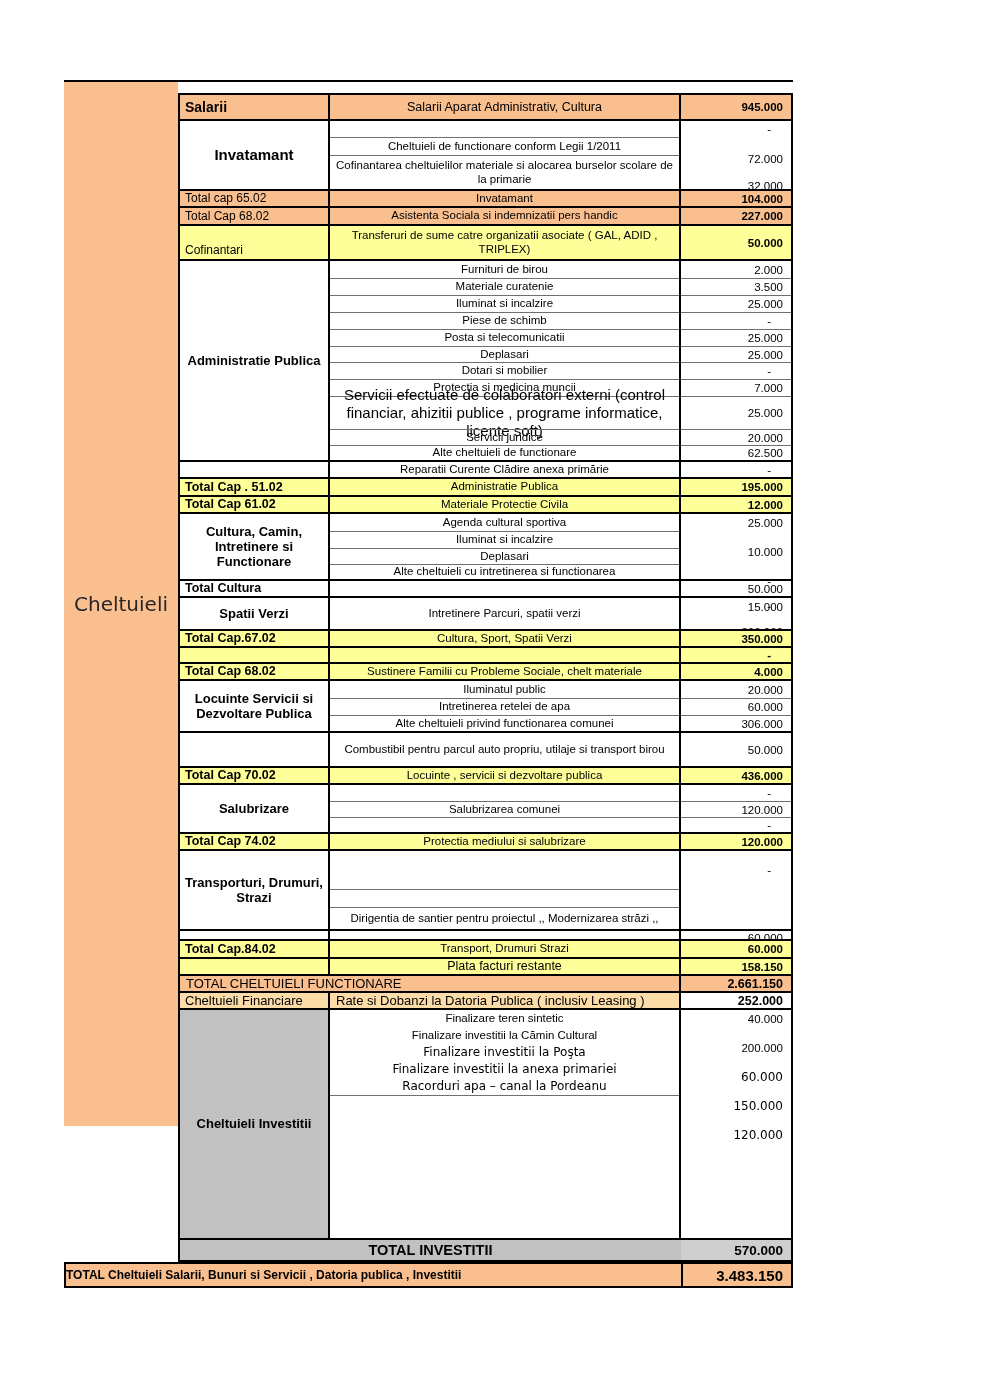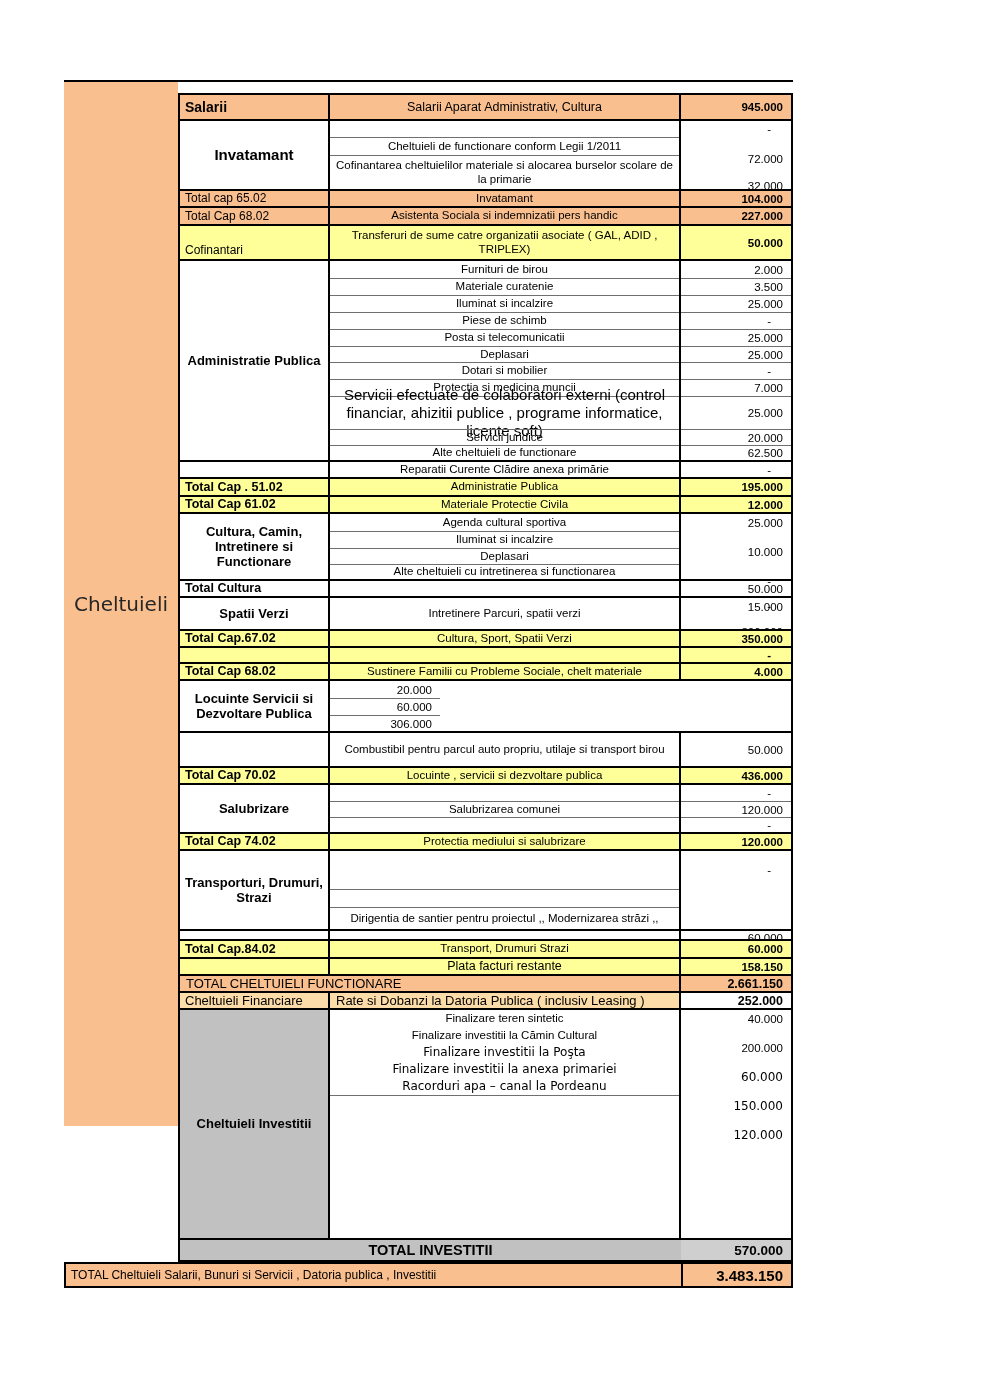--- a/index.html
+++ b/index.html
@@ -34,21 +34,21 @@
   .y{background:#FFFF99;}
   .tn{background:#FCDCA8;}
   .gr{background:#C1C1C1;}
   .gl{background:#CFCFCF;}
   .f13{font-size:13px !important;}
   .f125{font-size:12.5px !important;}
   .f2{font-family:"DejaVu Sans",sans-serif;font-size:12px !important;}
   .cat.big{font-size:15px;}
   .cat.med{font-size:14px;}
   .grand{left:64px;top:1262px;width:729px;height:26px;background:#FABF8F;border:2px solid #000;box-sizing:border-box;display:flex;}
-  .grand .glabel{flex:1;display:flex;align-items:center;padding-left:5px;font-weight:normal;font-size:12px;border-right:2px solid #000;box-sizing:border-box;}
+  .grand .glabel{flex:1;display:flex;align-items:center;font-weight:bold;font-size:12px;border-right:2px solid #000;box-sizing:border-box;}
   .grand .gamt{flex:none;width:108px;display:flex;align-items:center;justify-content:flex-end;padding-right:8px;font-weight:bold;font-size:15px;box-sizing:border-box;}
 </style>
 </head>
 <body>
 
 <div class="page">
 
   <div class="abs topline"></div>
 
   <div class="abs sidecol">
@@ -233,20 +233,25 @@
       <div class="mid y">
           <div class="sub fill">Sustinere Familii cu Probleme Sociale, chelt materiale</div>
         </div>
       <div class="amt y">
           <div class="sub fill ab">4.000</div>
         </div>
     </div>
 
     <div class="blk" style="height:52px">
       <div class="cat b ctr f13">Locuinte Servicii si Dezvoltare Publica</div>
+      <div class="mid">
+        <div class="sub" style="height:17px">Iluminatul public</div>
+        <div class="sub" style="height:17px">Intretinerea retelei de apa</div>
+        <div class="sub fill">Alte cheltuieli privind  functionarea comunei</div>
+      </div>
       <div class="amt lined">
         <div class="sub" style="height:17px">20.000</div>
         <div class="sub" style="height:17px">60.000</div>
         <div class="sub fill">306.000</div>
       </div>
     </div>
 
     <div class="blk" style="height:35px">
       <div class="cat"></div>
       <div class="mid">

